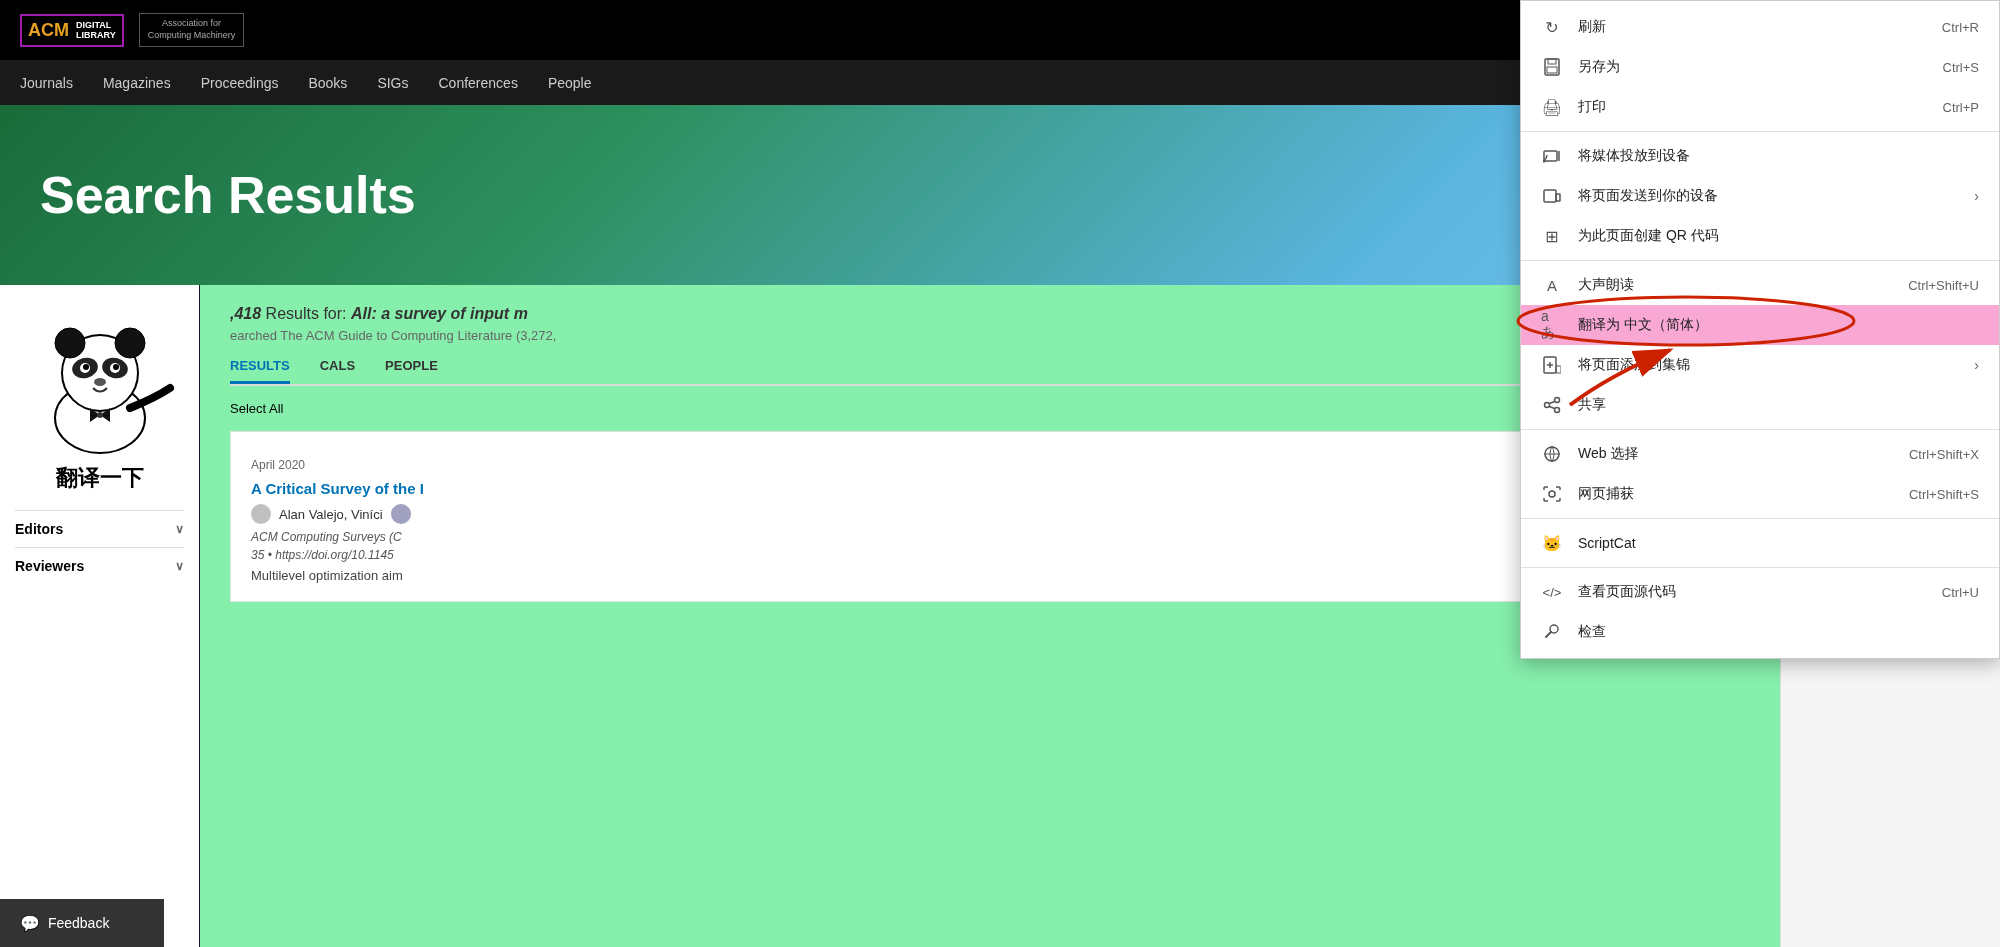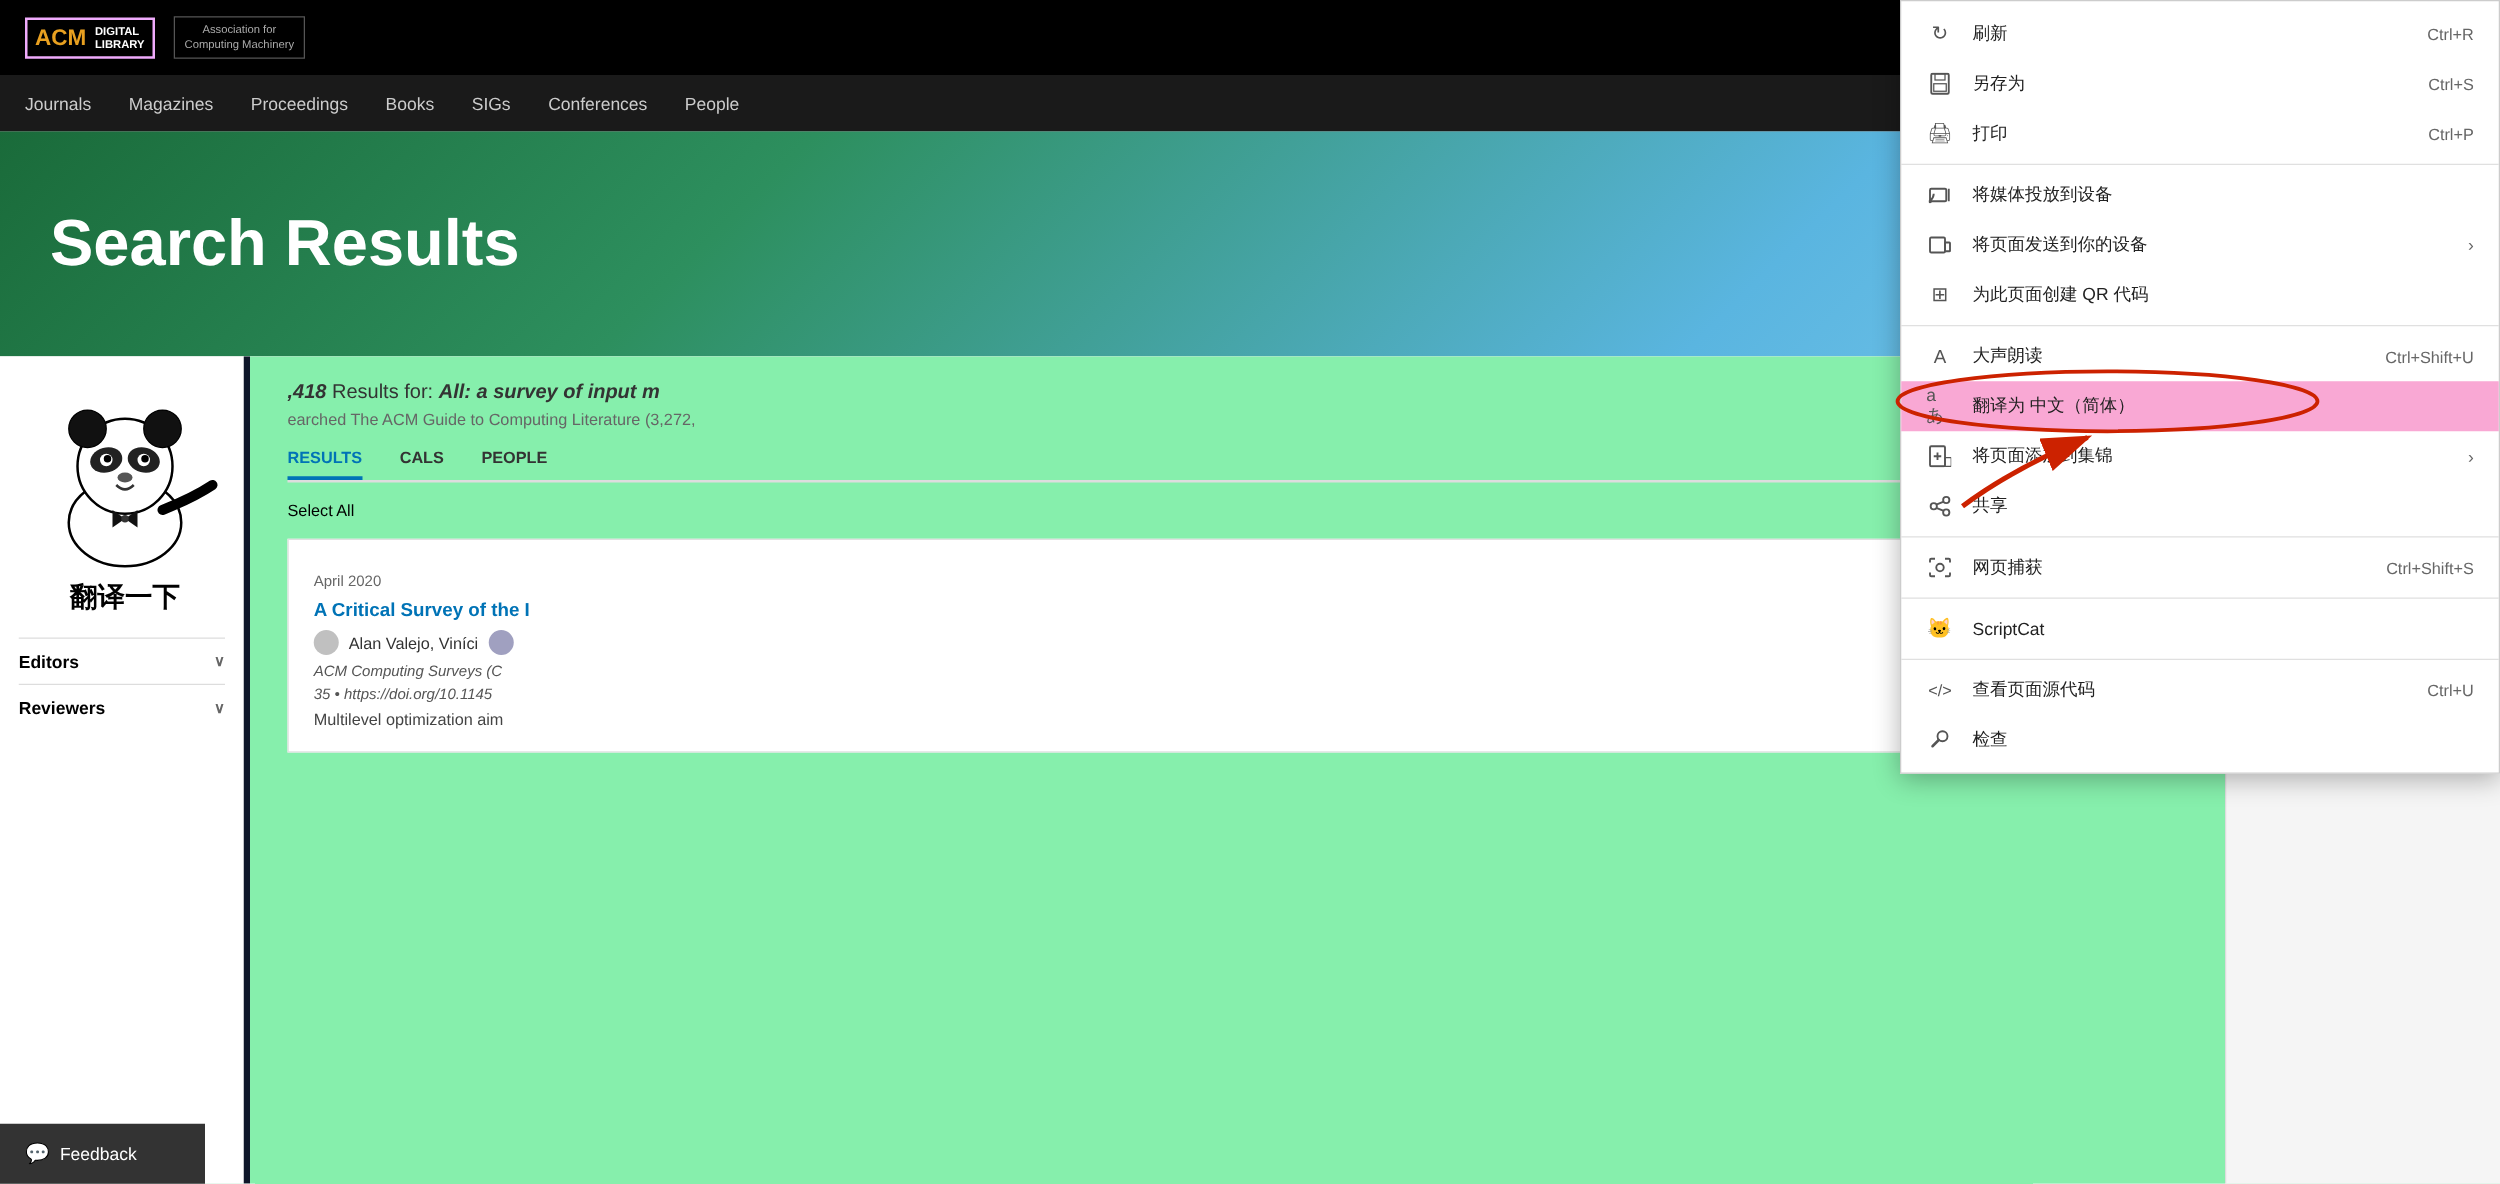--- a/index.html
+++ b/index.html
@@ -16,21 +16,21 @@
       position: relative;
       z-index: 1;
     }
     .acm-logo-area {
       display: flex;
       align-items: center;
       gap: 15px;
     }
     .acm-logo-box {
       background: #000;
-      border: 2px solid #f0abfc;
+      border: 2px solid #a21caf;
       color: #fff;
       font-size: 10px;
       font-weight: bold;
       padding: 4px 6px;
       display: flex;
       align-items: center;
       gap: 3px;
     }
     .acm-second-logo {
       border: 1px solid #555;
@@ -157,21 +157,21 @@
       display: flex;
       height: calc(947px - 60px - 45px - 180px);
       overflow: hidden;
       position: relative;
     }
 
     
     .left-sidebar {
       width: 200px;
       background: #fff;
-      border-right: 5px solid #0f172a;
+      border-right: 1px solid #0f172a;
       padding: 15px;
       flex-shrink: 0;
       position: relative;
     }
     .panda-image {
       width: 170px;
       height: 200px;
       background: #fff;
       display: flex;
       flex-direction: column;
@@ -653,20 +653,30 @@
           <circle cx="14" cy="14" r="2.5" stroke="#555" stroke-width="1.5" fill="none"></circle>
           <line x1="6.5" y1="7.5" x2="11.5" y2="5.5" stroke="#555" stroke-width="1.5"></line>
           <line x1="6.5" y1="10.5" x2="11.5" y2="12.5" stroke="#555" stroke-width="1.5"></line>
         </svg>
       </span>
       <span class="menu-item-label">共享</span>
     </div>
 
     <div class="menu-separator"></div>
 
+    <div class="menu-item">
+      <span class="menu-item-icon">
+        <svg width="18" height="18" viewBox="0 0 18 18" fill="none">
+          <circle cx="9" cy="9" r="7" stroke="#555" stroke-width="1.5" fill="none"></circle>
+          <path d="M1 9h16M9 1 Q5 9 9 17M9 1 Q13 9 9 17" stroke="#555" stroke-width="1" fill="none"></path>
+        </svg>
+      </span>
+      <span class="menu-item-label">Web 选择</span>
+      <span class="menu-item-shortcut">Ctrl+Shift+X</span>
+    </div>
 
     <div class="menu-item">
       <span class="menu-item-icon">
         <svg width="18" height="18" viewBox="0 0 18 18" fill="none">
           <circle cx="9" cy="9" r="3" stroke="#555" stroke-width="1.5" fill="none"></circle>
           <path d="M1 5V3a1 1 0 011-1h3M13 2h3a1 1 0 011 1v2M17 13v2a1 1 0 01-1 1h-3M5 16H2a1 1 0 01-1-1v-2" stroke="#555" stroke-width="1.5" fill="none"></path>
         </svg>
       </span>
       <span class="menu-item-label">网页捕获</span>
       <span class="menu-item-shortcut">Ctrl+Shift+S</span>

